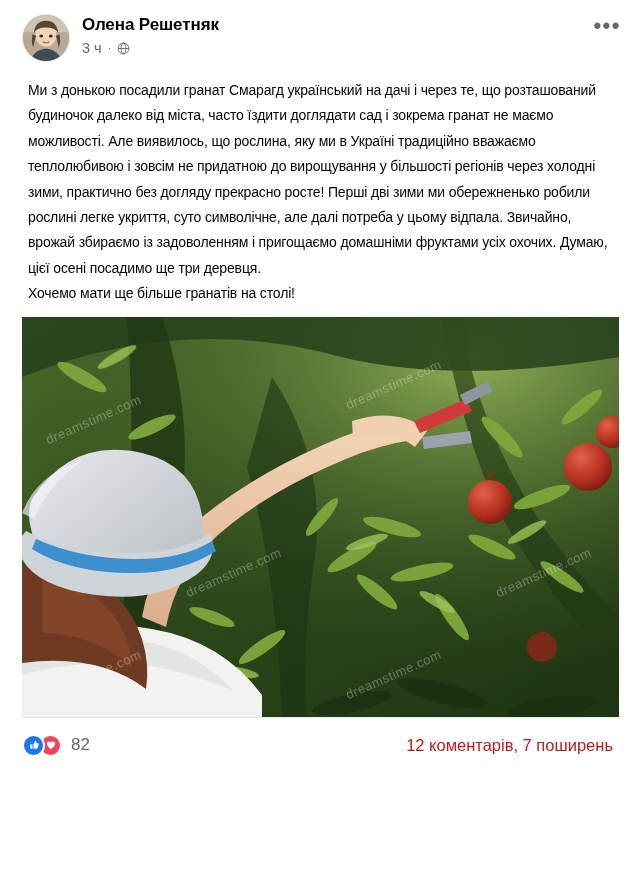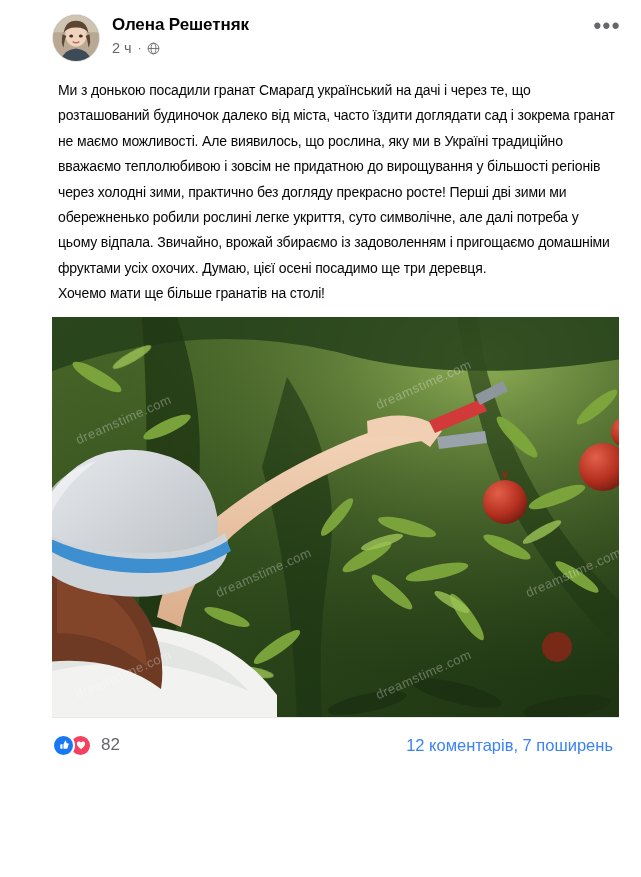--- a/index.html
+++ b/index.html
@@ -15,21 +15,20 @@
     color: #050505;
     overflow: hidden;
   }
   .post {
     position: relative;
     width: 641px;
     height: 877px;
     background: #fff;
     display: flex;
     flex-direction: column;
-    padding-left: 30px;
   }
   
   .post-header {
     display: flex;
     align-items: flex-start;
     padding: 14px 16px 0 22px;
     height: 72px;
   }
   .avatar {
     width: 48px;
@@ -156,21 +155,21 @@
   .bubble.love { background: #f3425f; margin-left: -6px; z-index: 1; }
   .bubble svg { display: block; }
   .reaction-count {
     margin-left: 9px;
     font-size: 17px;
     color: #65676b;
     line-height: 20px;
   }
   .footer-right {
     font-size: 16.5px;
-    color: #3b82f6;
+    color: #b91c1c;
     line-height: 20px;
     padding-right: 2px;
   }
   .bottom-gap { flex: 1 1 auto; }
 </style>
 </head>
 <body>
 
 <div class="post">
 
@@ -185,21 +184,21 @@
         <path d="M38 20 q2 9 -1 14 q-1 -9 -3 -12z" fill="#5a4632"></path>
         <ellipse cx="19" cy="22" rx="2" ry="1.6" fill="#3b2b1d"></ellipse>
         <ellipse cx="29" cy="22" rx="2" ry="1.6" fill="#3b2b1d"></ellipse>
         <path d="M21 28 q3 2 6 0" stroke="#b1705c" stroke-width="1.4" fill="none" stroke-linecap="round"></path>
         <path d="M8 48 q3 -12 16 -13 q13 1 16 13z" fill="#3d4a57"></path>
       </svg>
     </div>
     <div class="header-text">
       <div class="author-name">Олена Решетняк</div>
       <div class="meta-row">
-        <span>2 ч</span>
+        <span>3 ч</span>
         <span class="meta-sep">·</span>
         <span class="globe-icon">
           <svg viewBox="0 0 16 16" width="13" height="13" xmlns="http://www.w3.org/2000/svg">
             <circle cx="8" cy="8" r="6.6" fill="none" stroke="#65676b" stroke-width="1.2"></circle>
             <ellipse cx="8" cy="8" rx="3" ry="6.6" fill="none" stroke="#65676b" stroke-width="1.1"></ellipse>
             <line x1="1.5" y1="8" x2="14.5" y2="8" stroke="#65676b" stroke-width="1.1"></line>
           </svg>
         </span>
       </div>
     </div>

